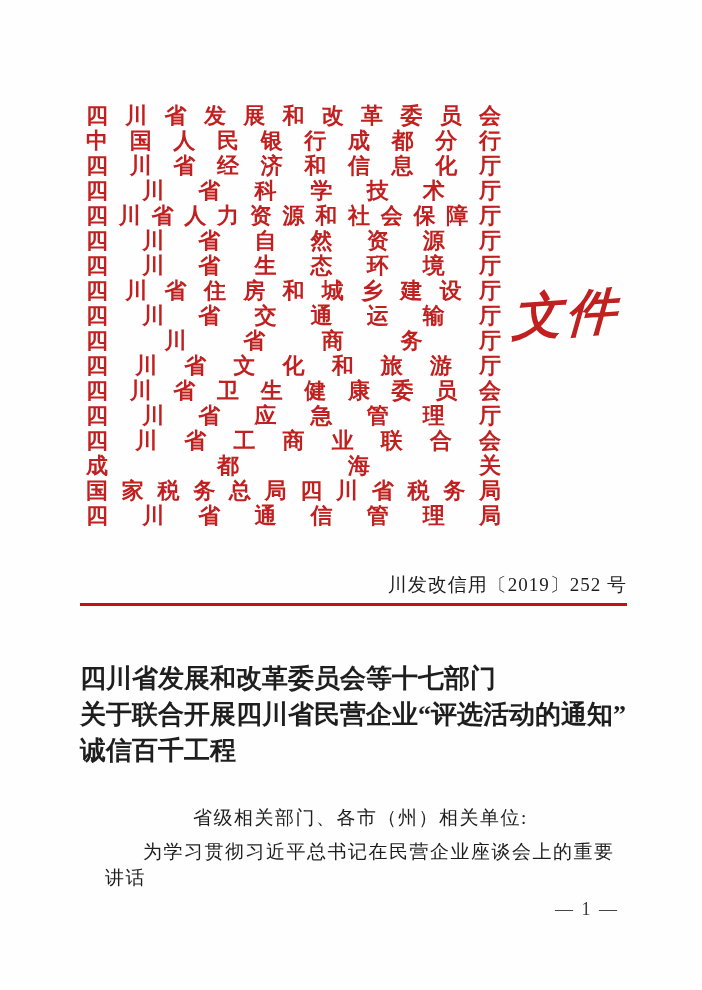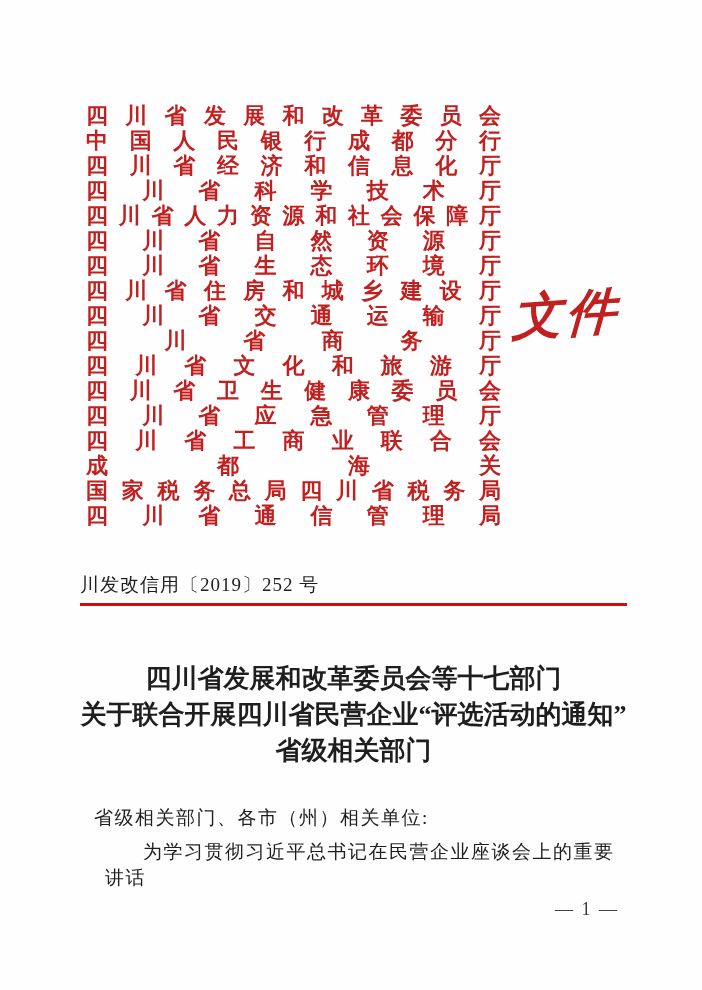--- a/index.html
+++ b/index.html
@@ -53,48 +53,48 @@
     letter-spacing: 4px;
     color: var(--header-red);
     transform: rotate(-4deg) skewX(-6deg);
     white-space: nowrap;
   }
   
   .doc-number {
     margin-top: 45px;
     height: 23px;
     line-height: 23px;
-    text-align: left;
+    text-align: right;
     font-size: 19px;
     letter-spacing: 1px;
   }
   
   .red-rule {
     margin-top: 7px;
     height: 3px;
     background: var(--rule-red);
   }
   
   .document-title {
     margin-top: 55px;
-    text-align: center;
     font-weight: 700;
     font-size: 26px;
   }
   .title-line {
     line-height: 36px;
     white-space: nowrap;
   }
   
   .salutation {
     margin-top: 36px;
     margin-left: 14px;
     font-size: 19px;
     line-height: 26px;
     letter-spacing: 1.5px;
+    text-align: center;
   }
   .body-paragraph {
     margin-top: 8px;
     margin-left: 25px;
     font-size: 19px;
     line-height: 26px;
     letter-spacing: 1.5px;
     text-indent: 2em;
   }
   .page-number {
@@ -303,21 +303,21 @@
 
   <div class="wenjian">文件</div>
 
   <div class="doc-number">川发改信用〔2019〕252 号</div>
 
   <div class="red-rule"></div>
 
   <div class="document-title">
       <div class="title-line">四川省发展和改革委员会等十七部门</div>
       <div class="title-line">关于联合开展四川省民营企业“评选活动的通知”</div>
-      <div class="title-line">省级相关部门</div>
+      <div class="title-line">诚信百千工程</div>
     </div>
 
   <div class="salutation">省级相关部门、各市（州）相关单位:</div>
 
   <div class="body-paragraph">为学习贯彻习近平总书记在民营企业座谈会上的重要讲话</div>
 
   <div class="page-number">— 1 —</div>
 
 </div>
 

